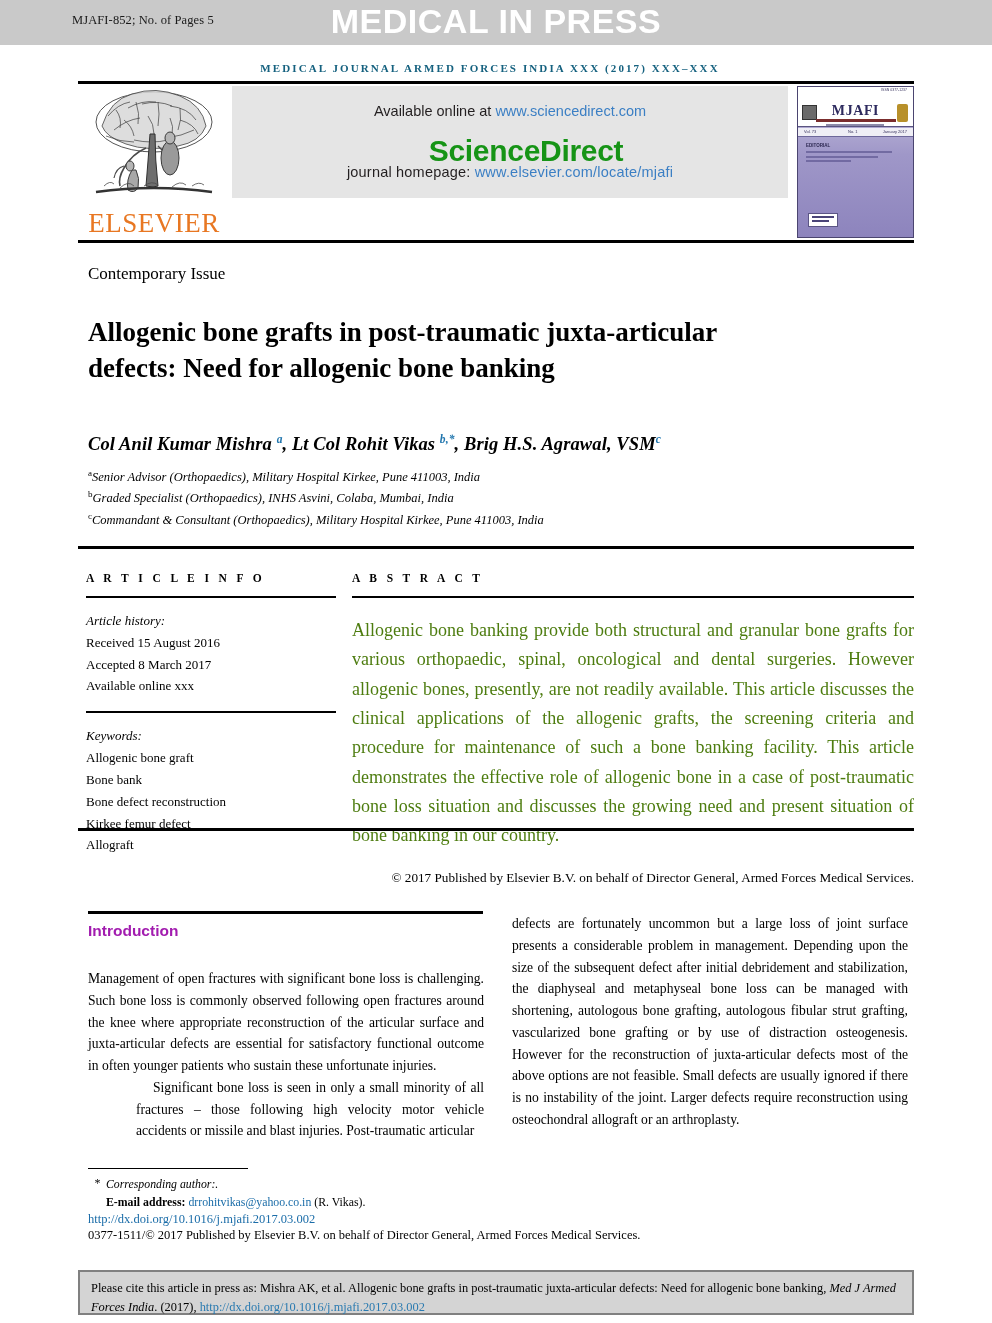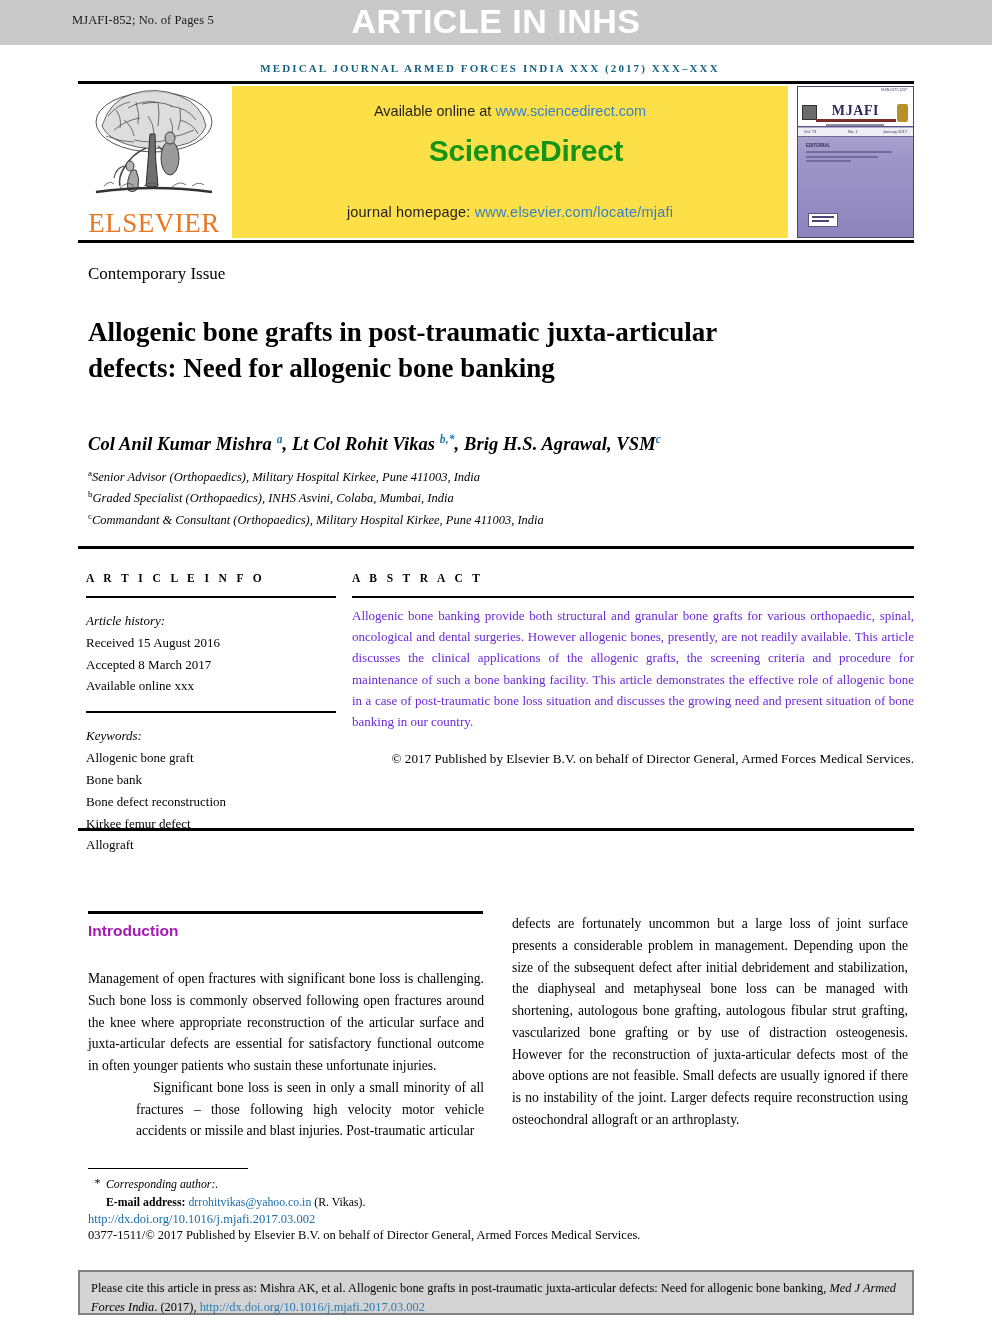--- a/index.html
+++ b/index.html
@@ -84,22 +84,22 @@
     font-family: "Liberation Serif", serif;
     font-size: 27px;
     color: #e87722;
     letter-spacing: .5px;
     line-height: 1;
   }
 
   .sd-banner {
     position: absolute;
     left: 232px; top: 86px;
-    width: 556px; height: 152px;
-    background: #fde047;
+    width: 556px; height: 112px;
+    background: #e5e5e5;
   }
   .sd-avail {
     position: absolute;
     left: 0; top: 17px;
     width: 556px;
     text-align: center;
     font-family: "Liberation Sans", sans-serif;
     font-size: 14.5px;
     color: #231f20;
   }
@@ -292,25 +292,25 @@
     font-size: 13px;
     line-height: 1.68;
     color: #000;
     margin-top: 12px;
   }
   .info-block .it { font-style: italic; }
   .info-rule2 { height: 2px; background: #000; margin-top: 14px; }
 
   .abstract-text {
     font-family: "Liberation Serif", serif;
-    font-size: 13px;
+    font-size: 18px;
     line-height: 1.63;
     text-align: justify;
-    color: #6d28d9;
-    margin-top: 7px;
+    color: #4d7c0f;
+    margin-top: 18px;
   }
   .abstract-copy {
     font-family: "Liberation Serif", serif;
     font-size: 13.2px;
     line-height: 1.63;
     text-align: right;
     color: #000;
     margin-top: 16px;
   }
 
@@ -409,21 +409,21 @@
     line-height: 1.5;
     color: #000;
   }
   .cite-box i { font-style: italic; }
   .cite-box a { color: #2a7ab0; text-decoration: none; }
 </style>
 </head>
 <body>
 
 <div class="top-banner">
-  <div class="banner-title">ARTICLE IN INHS</div>
+  <div class="banner-title">MEDICAL IN PRESS</div>
 </div>
 <div class="banner-id">MJAFI-852; No. of Pages 5</div>
 
 <div class="running-head">MEDICAL JOURNAL ARMED FORCES INDIA XXX (2017) XXX–XXX</div>
 
 <div class="rule-thick-top"></div>
 
 <div class="elsevier-box">
   <svg class="tree-svg" width="140" height="122" viewBox="0 0 140 122">
     <g fill="#3a3a3a">

